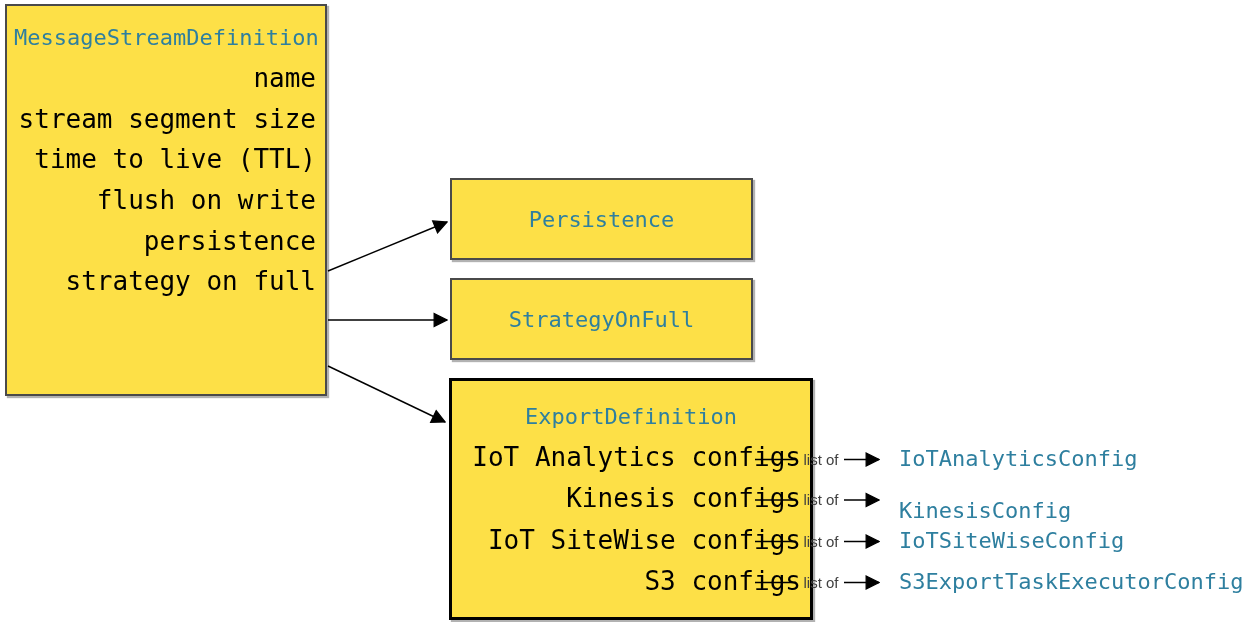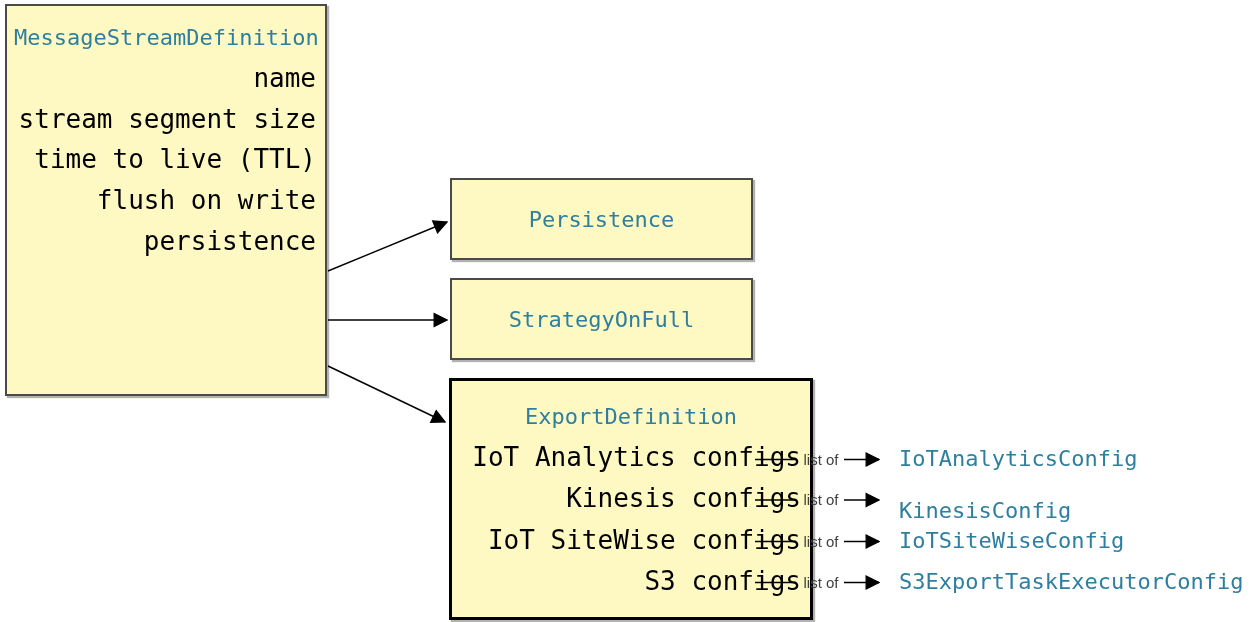--- a/index.html
+++ b/index.html
@@ -12,21 +12,21 @@
     width: 1257px;
     height: 622px;
     overflow: hidden;
     font-family: "DejaVu Sans Mono", "Liberation Mono", monospace;
   }
 
   
   .class-box {
     position: absolute;
     box-sizing: border-box;
-    background: #fef9c3;
+    background: #fde047;
     border: 2px solid #4A4A4A;
     box-shadow: 2px 2px 1px rgba(0,0,0,0.30);
   }
   .class-title {
     color: #2E7F9F;
     font-size: 22px;
     white-space: nowrap;
   }
   .field {
     color: #000000;
@@ -114,20 +114,21 @@
 </head>
 <body>
 
 <div class="class-box" id="msd-box">
   <div class="class-title">MessageStreamDefinition</div>
   <div class="field">name</div>
   <div class="field">stream segment size</div>
   <div class="field">time to live (TTL)</div>
   <div class="field">flush on write</div>
   <div class="field">persistence</div>
+  <div class="field">strategy on full</div>
 </div>
 
 <div class="class-box single-box" id="persistence-box">
   <div class="class-title">Persistence</div>
 </div>
 
 <div class="class-box single-box" id="strategy-box">
   <div class="class-title">StrategyOnFull</div>
 </div>
 

